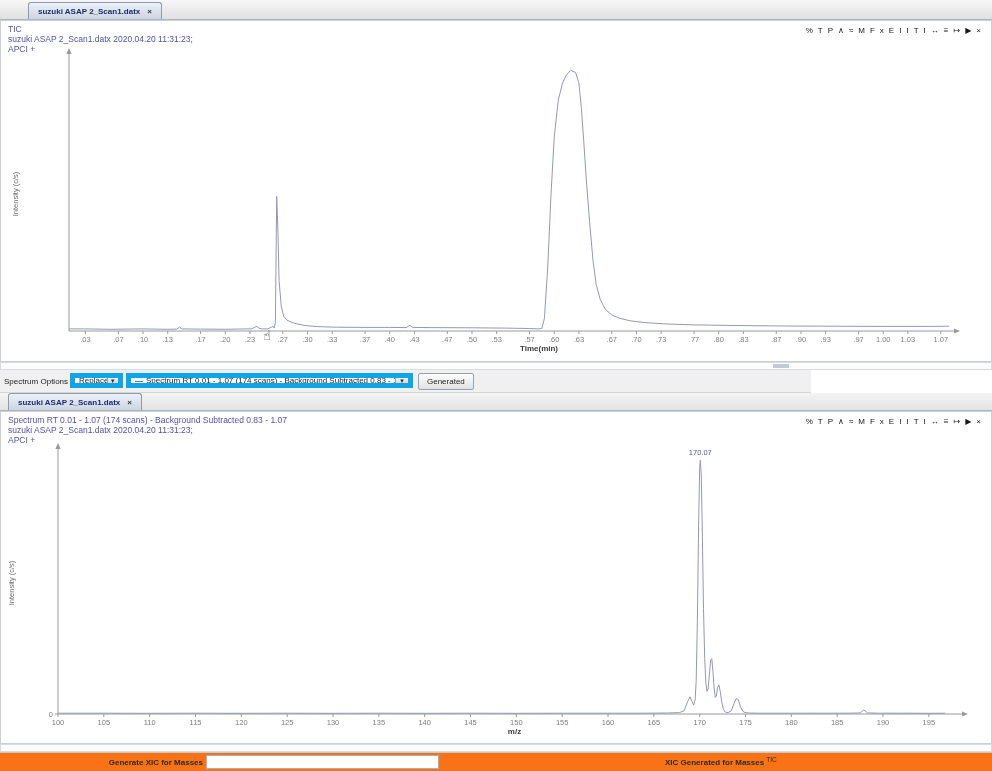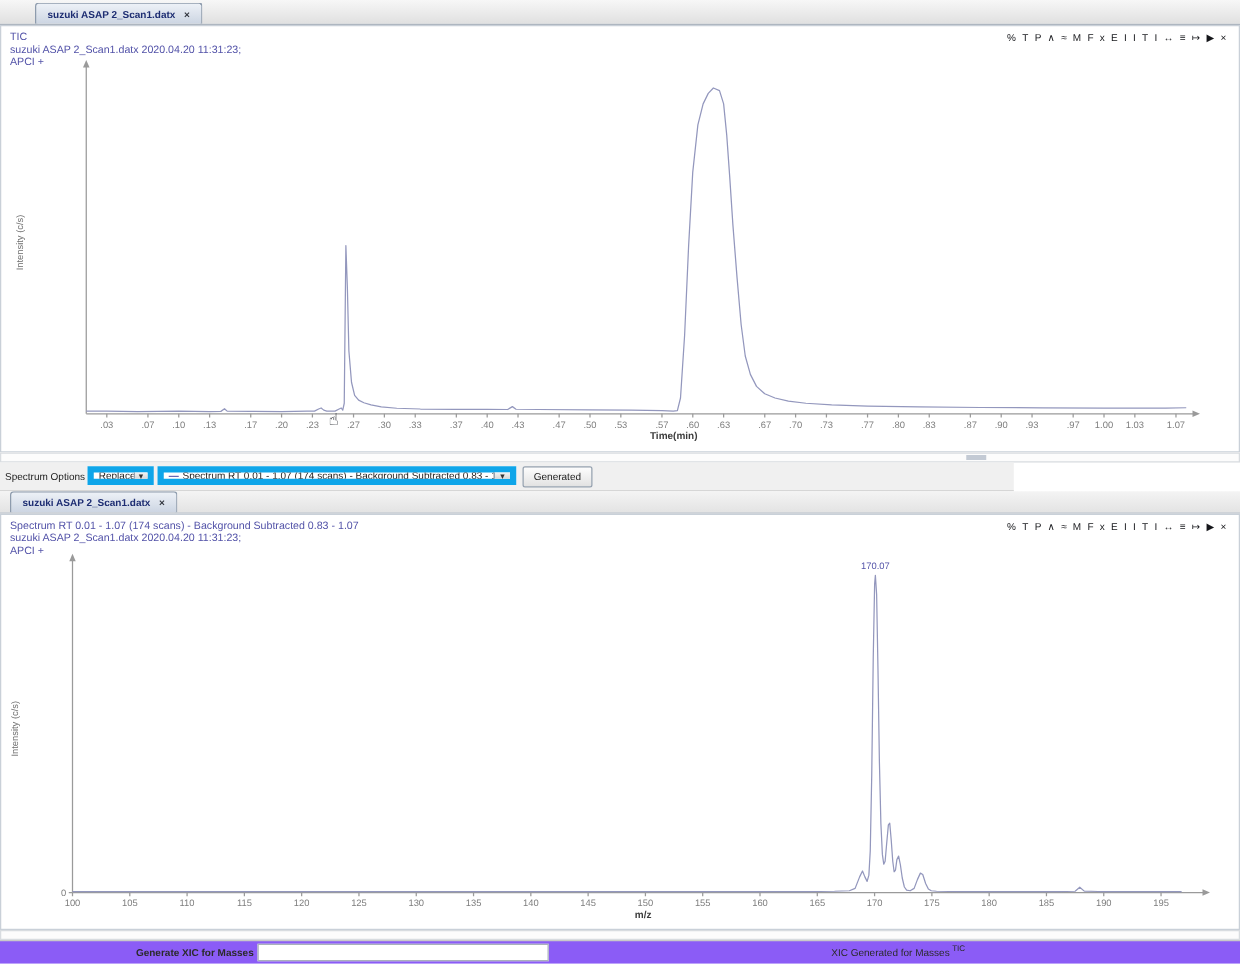--- a/index.html
+++ b/index.html
@@ -41,28 +41,28 @@
                 background:linear-gradient(#f4f4f4,#d7d7d7);border-left:1px solid #96a2b0;
                 font-size:7px;color:#333}
   #replace-combo{left:70px;width:53px}
   #series-combo{left:126px;width:287px}
   #series-combo .dash{color:#4747a5;font-weight:bold;margin-right:3px}
   .btn{position:absolute;top:3px;height:17px;display:flex;align-items:center;padding:0 8px;
        background:linear-gradient(#fdfdfd,#e2e2e2);border:1px solid #96a2b0;border-radius:2px;
        font-size:8px;color:#222;box-sizing:border-box}
   #deconvolve-btn{left:418px}
   
-  #footer{left:0;top:752px;width:992px;height:19px;background:#8b5cf6;
+  #footer{left:0;top:752px;width:992px;height:19px;background:#f97316;
           border-top:1px solid #c9c9c9;box-sizing:border-box}
   #generate-label{position:absolute;left:55px;top:5px;width:148px;text-align:right;
                   font-size:8px;font-weight:bold;color:#2b2b2b;cursor:default}
   #mass-input{position:absolute;left:206px;top:2px;width:227px;height:12px;border:1px solid #a9b1ba;
               font-size:8px;padding:0 2px;background:#fff}
   #status{position:absolute;left:665px;top:5px;display:flex;align-items:flex-start;gap:2px}
-  #status .main{font-size:8px;font-weight:normal;color:#2b2b2b}
+  #status .main{font-size:8px;font-weight:bold;color:#2b2b2b}
   #status .sup{font-size:6.5px;color:#2b2b2b;position:relative;top:-2px}
   
   #hand-cursor{left:263px;top:328px;font-size:13px;color:#22252c;z-index:6}
 </style>
 </head>
 <body>
 
 <div id="tabbar1" class="abs tabbar">
   <div class="tab" style="left:28px">
     <span>suzuki ASAP 2_Scan1.datx</span>

